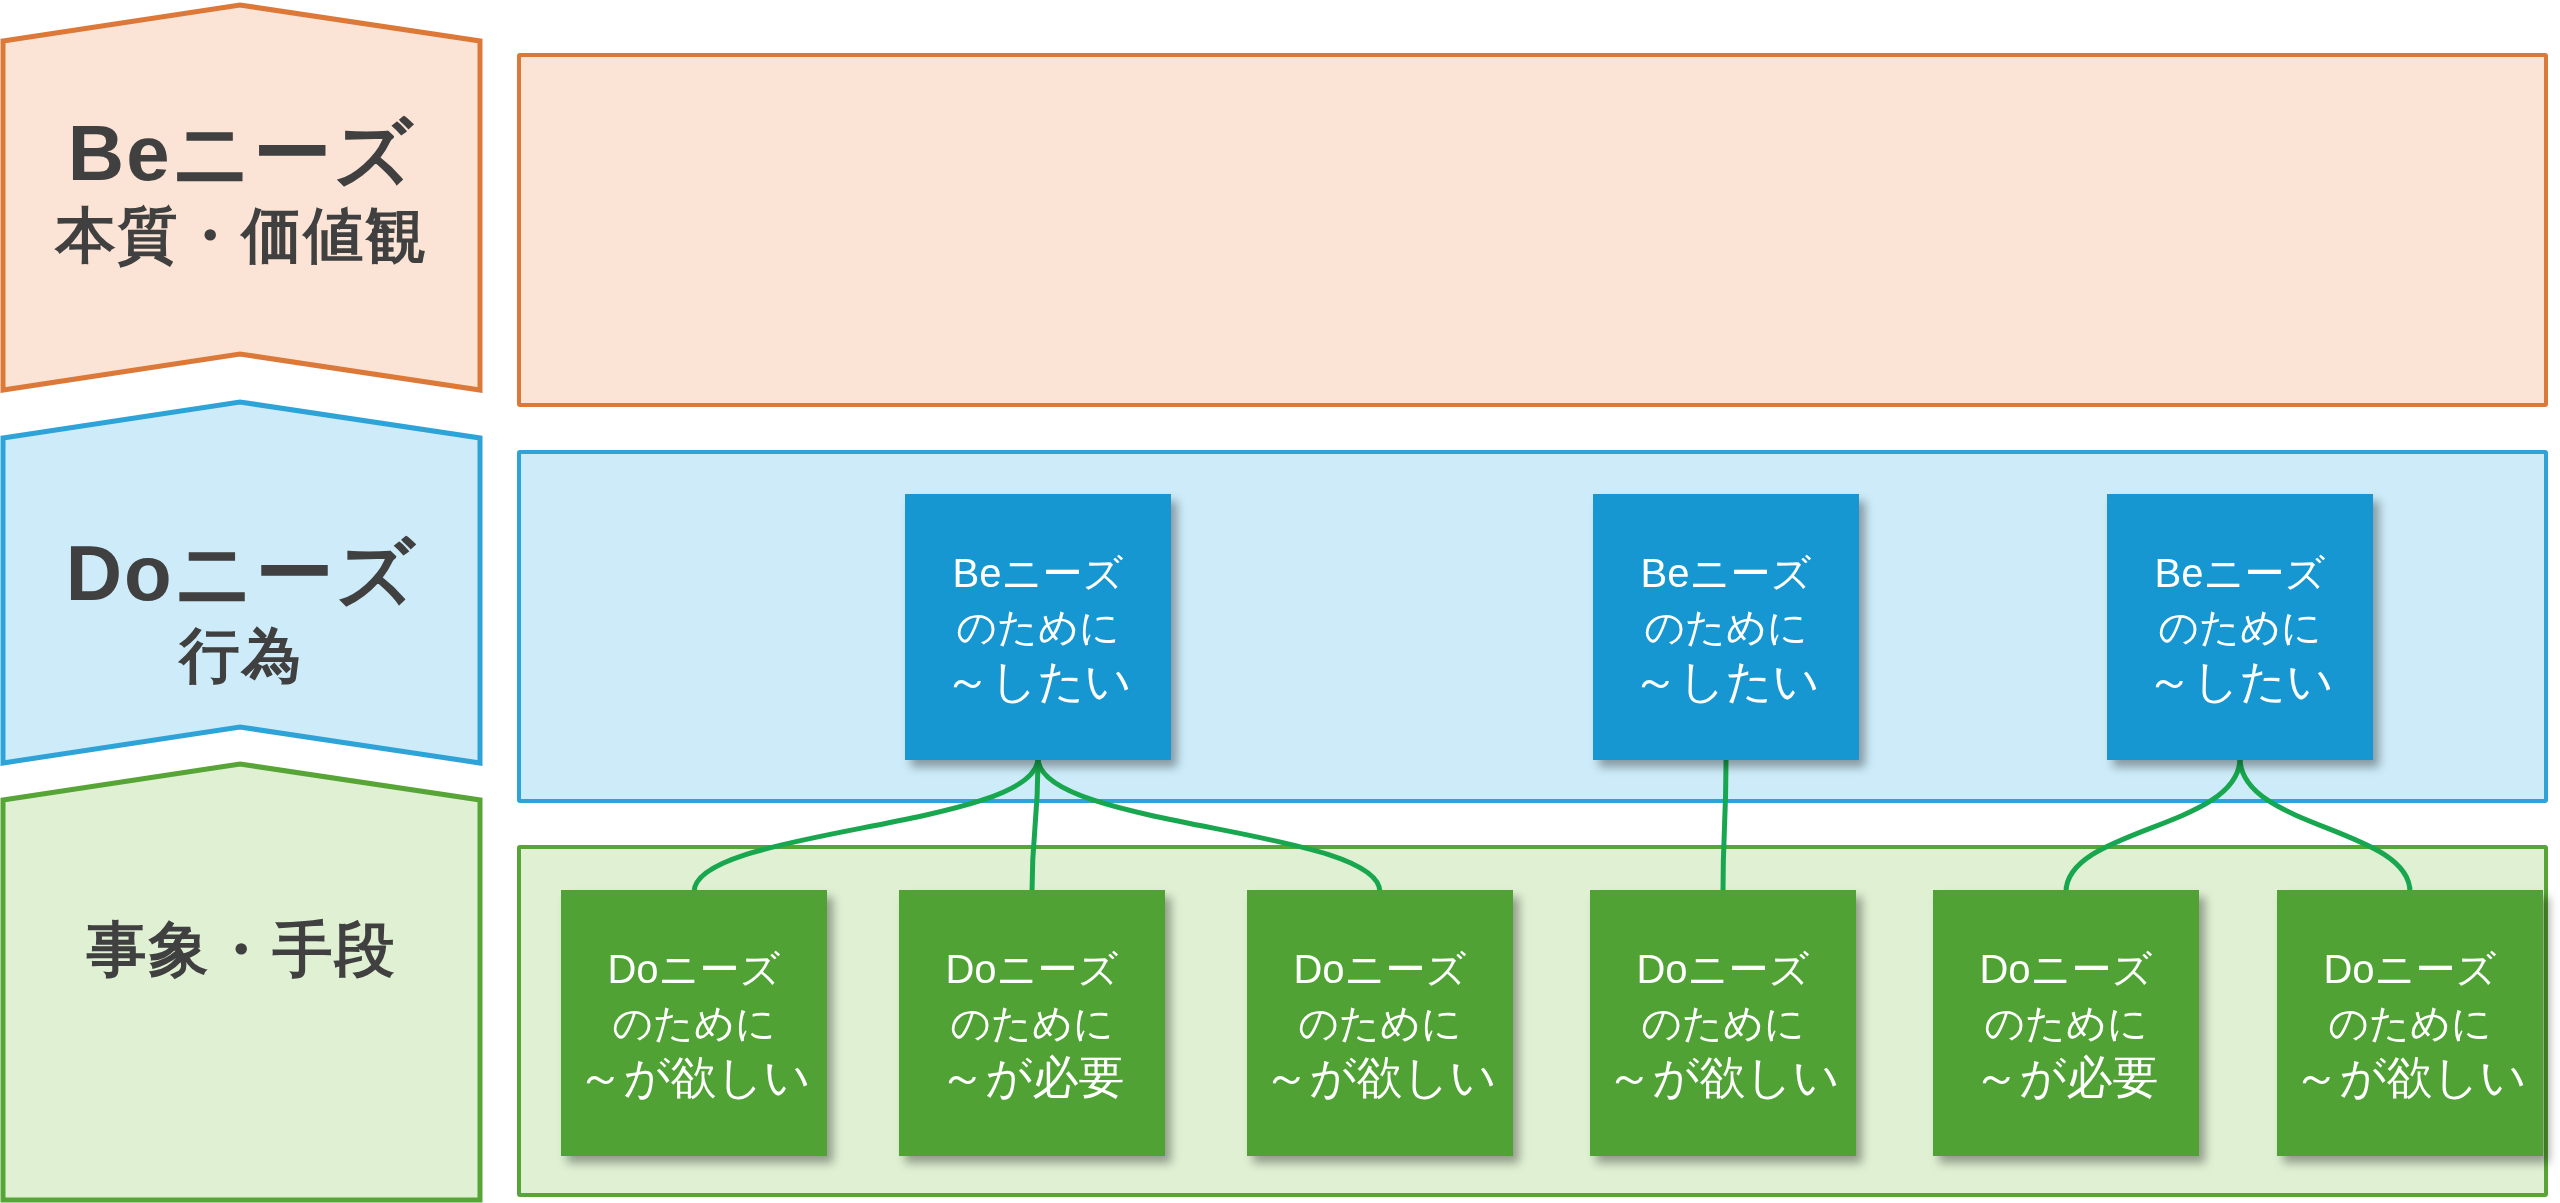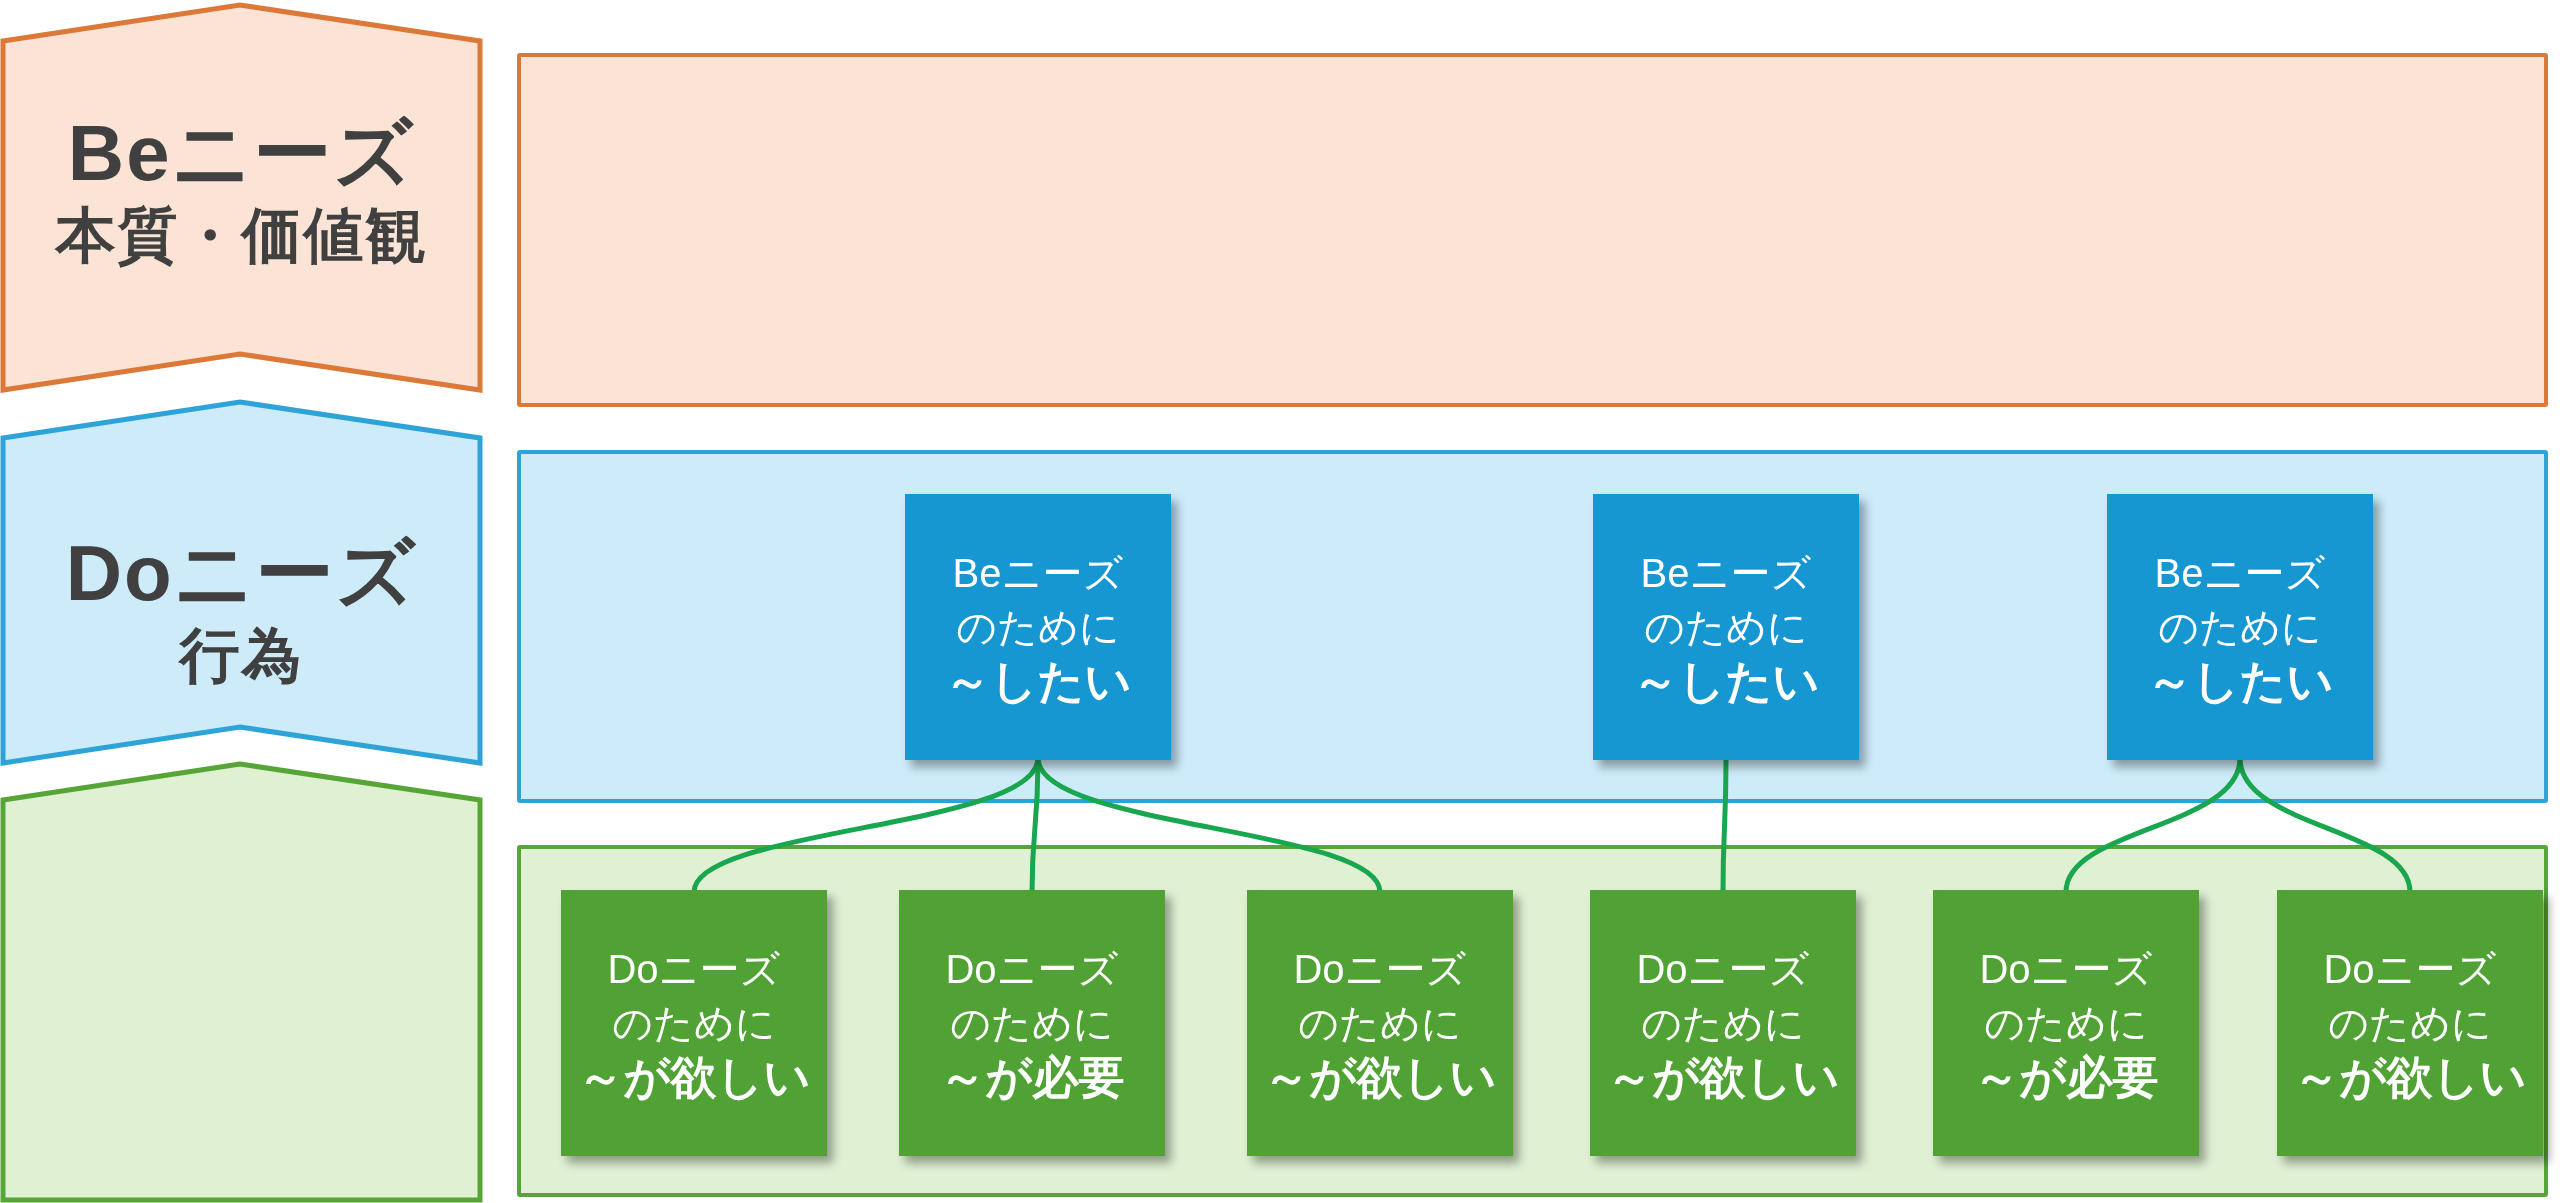--- a/index.html
+++ b/index.html
@@ -59,21 +59,21 @@
     z-index: 4;
     display: flex;
     flex-direction: column;
     align-items: center;
     justify-content: center;
     text-align: center;
     color: #ffffff;
     box-shadow: 6px 7px 9px rgba(0,0,0,0.35);
   }
   .node-line  { font-size: 40px; line-height: 54px; }
-  .node-line.em { font-size: 46px; font-weight: bold; }
+  .node-line.em { font-size: 46px; font-weight: normal; }
   .do-node   { top: 494px; background: #1797D2; }
   .have-node { top: 890px; background: #4FA233; }
 </style>
 </head>
 <body>
 
 <div class="canvas">
 
   <div class="panel panel-be"></div>
   <div class="panel panel-do"></div>
@@ -87,20 +87,21 @@
 
   <div class="banner-label" style="top:60px">
     <div class="banner-title">Beニーズ</div>
     <div class="banner-sub">本質・価値観</div>
   </div>
   <div class="banner-label" style="top:480px">
     <div class="banner-title">Doニーズ</div>
     <div class="banner-sub">行為</div>
   </div>
   <div class="banner-label" style="top:820px">
+    <div class="banner-sub">事象・手段</div>
   </div>
 
   <svg id="connectors" class="layer-svg">
       <path d="M 1038 758 C 1038 828, 694 828, 694 892" stroke="#18A74E"></path>
       <path d="M 1038 758 C 1038 828, 1032 828, 1032 892" stroke="#18A74E"></path>
       <path d="M 1038 758 C 1038 828, 1380 828, 1380 892" stroke="#18A74E"></path>
       <path d="M 1726 758 C 1726 828, 1723 828, 1723 892" stroke="#18A74E"></path>
       <path d="M 2240 758 C 2240 828, 2066 828, 2066 892" stroke="#18A74E"></path>
       <path d="M 2240 758 C 2240 828, 2410 828, 2410 892" stroke="#18A74E"></path>
     </svg>

